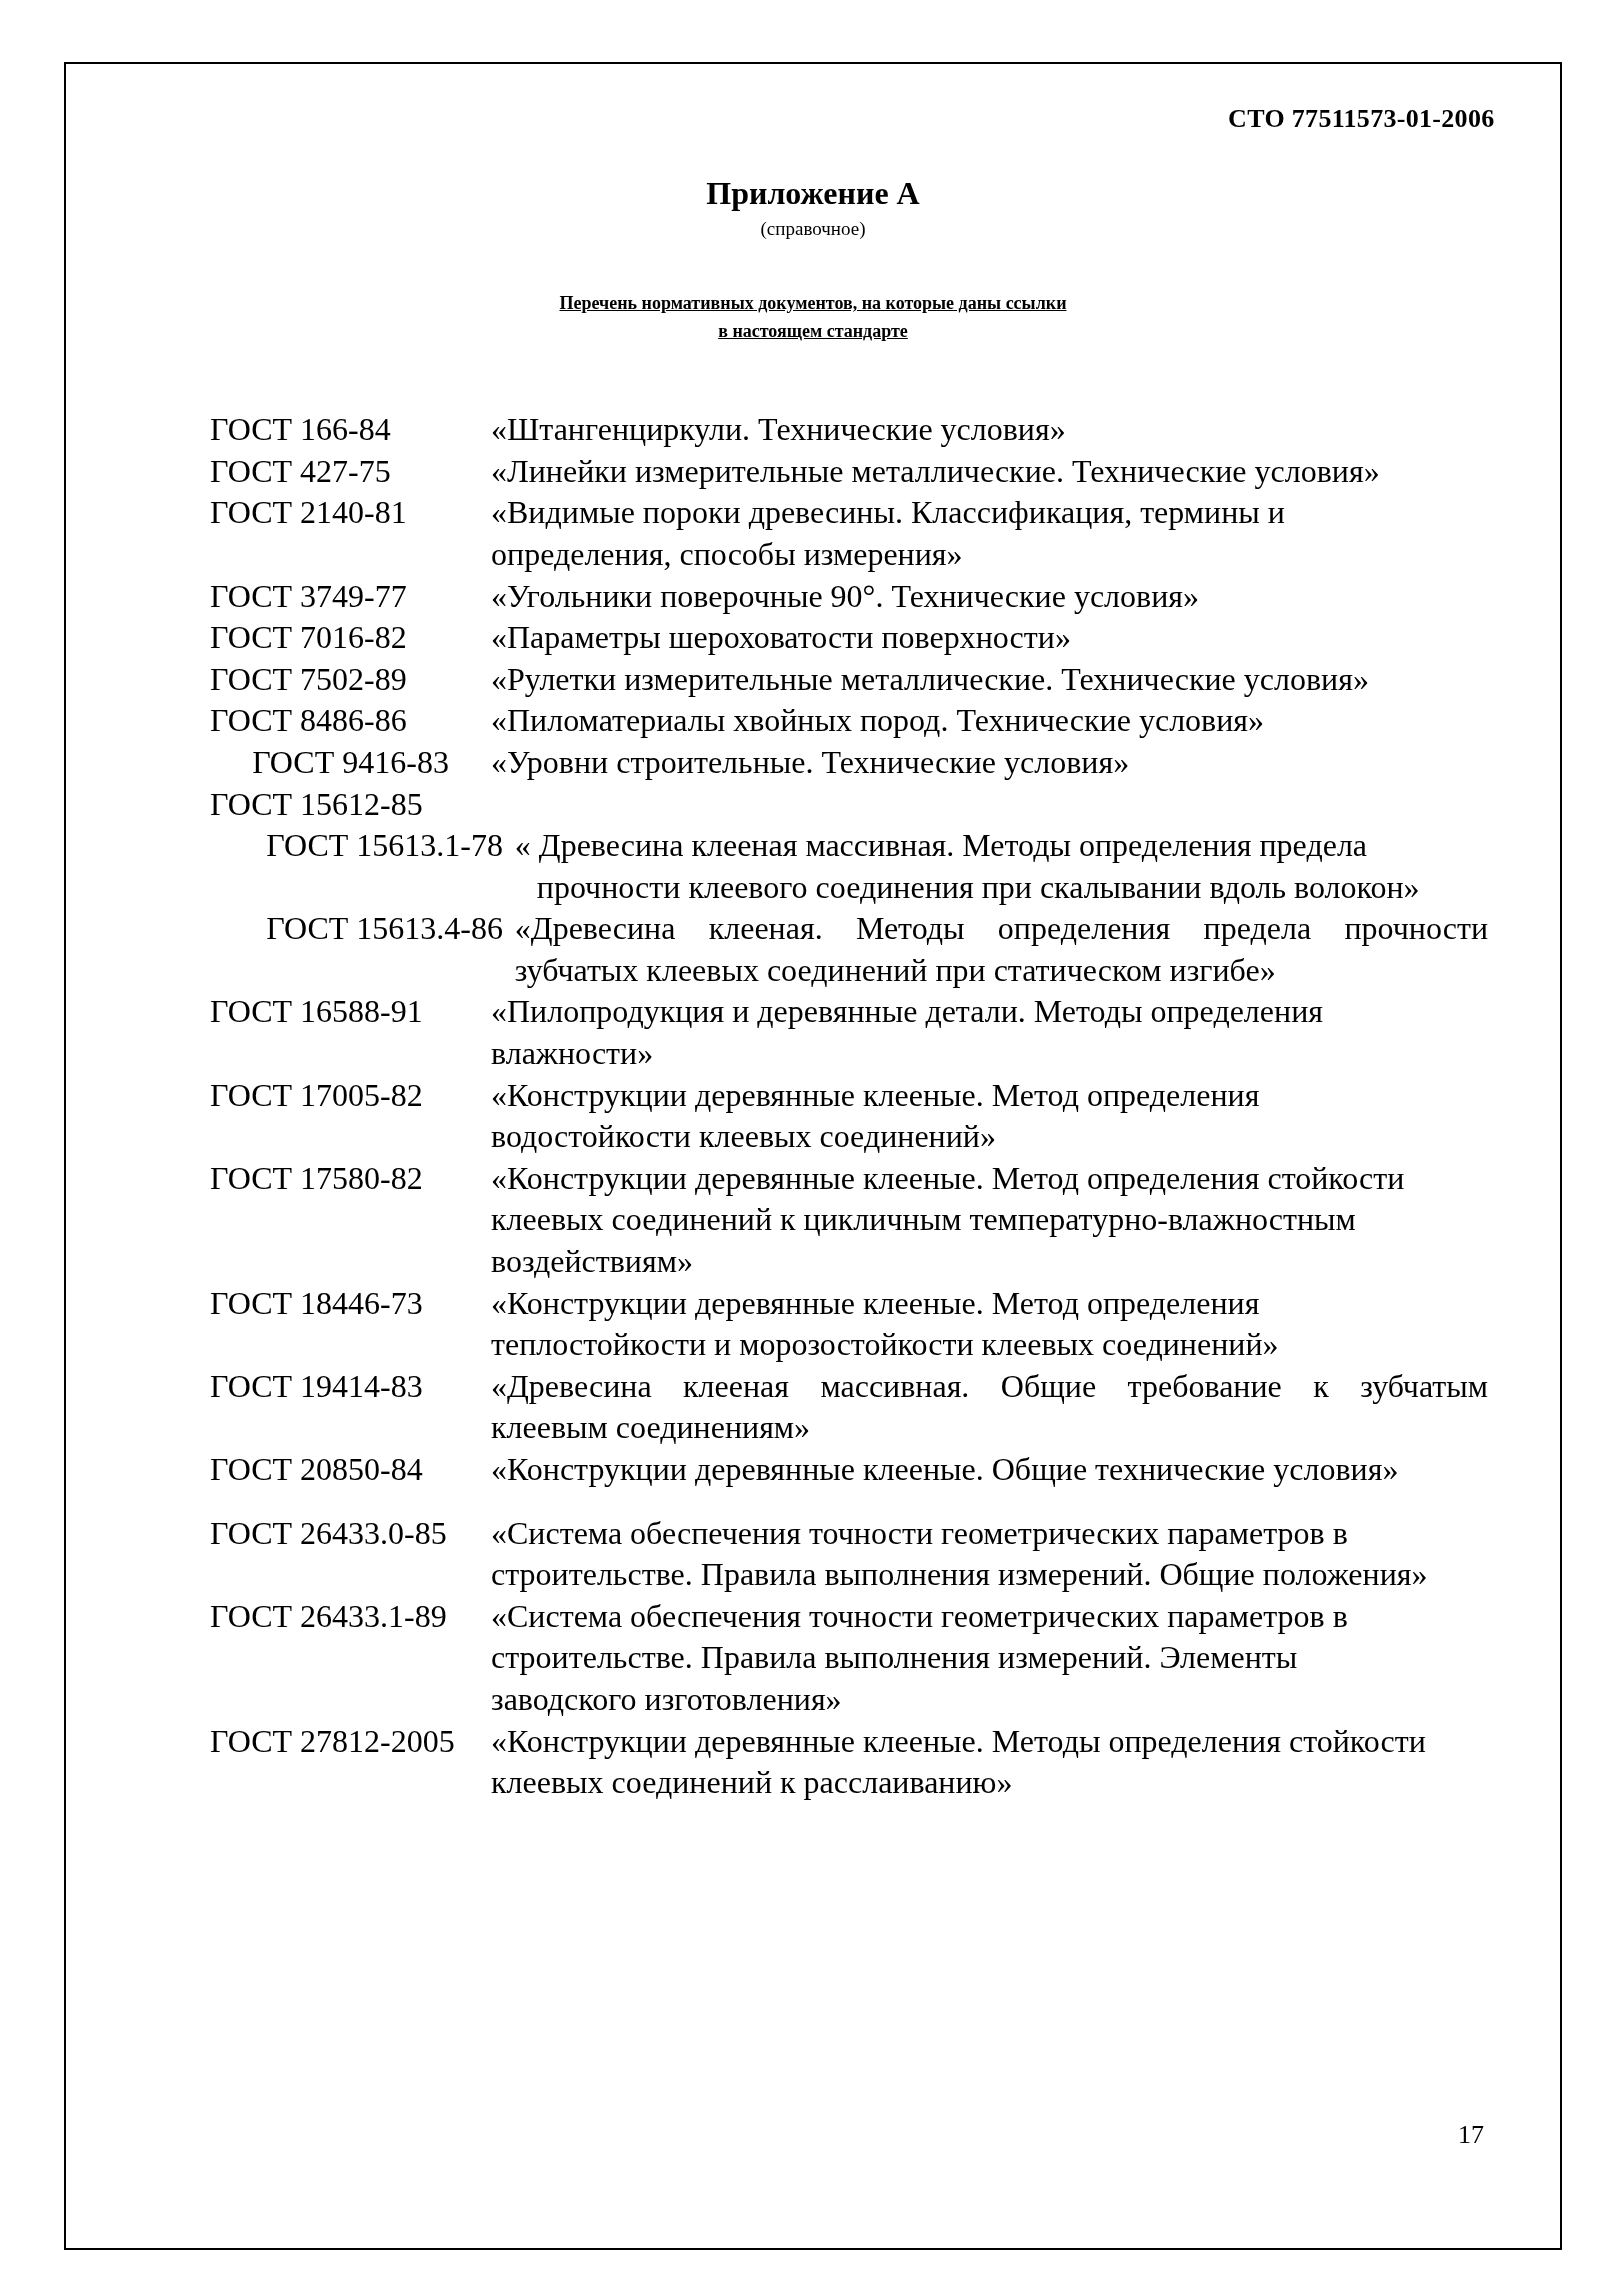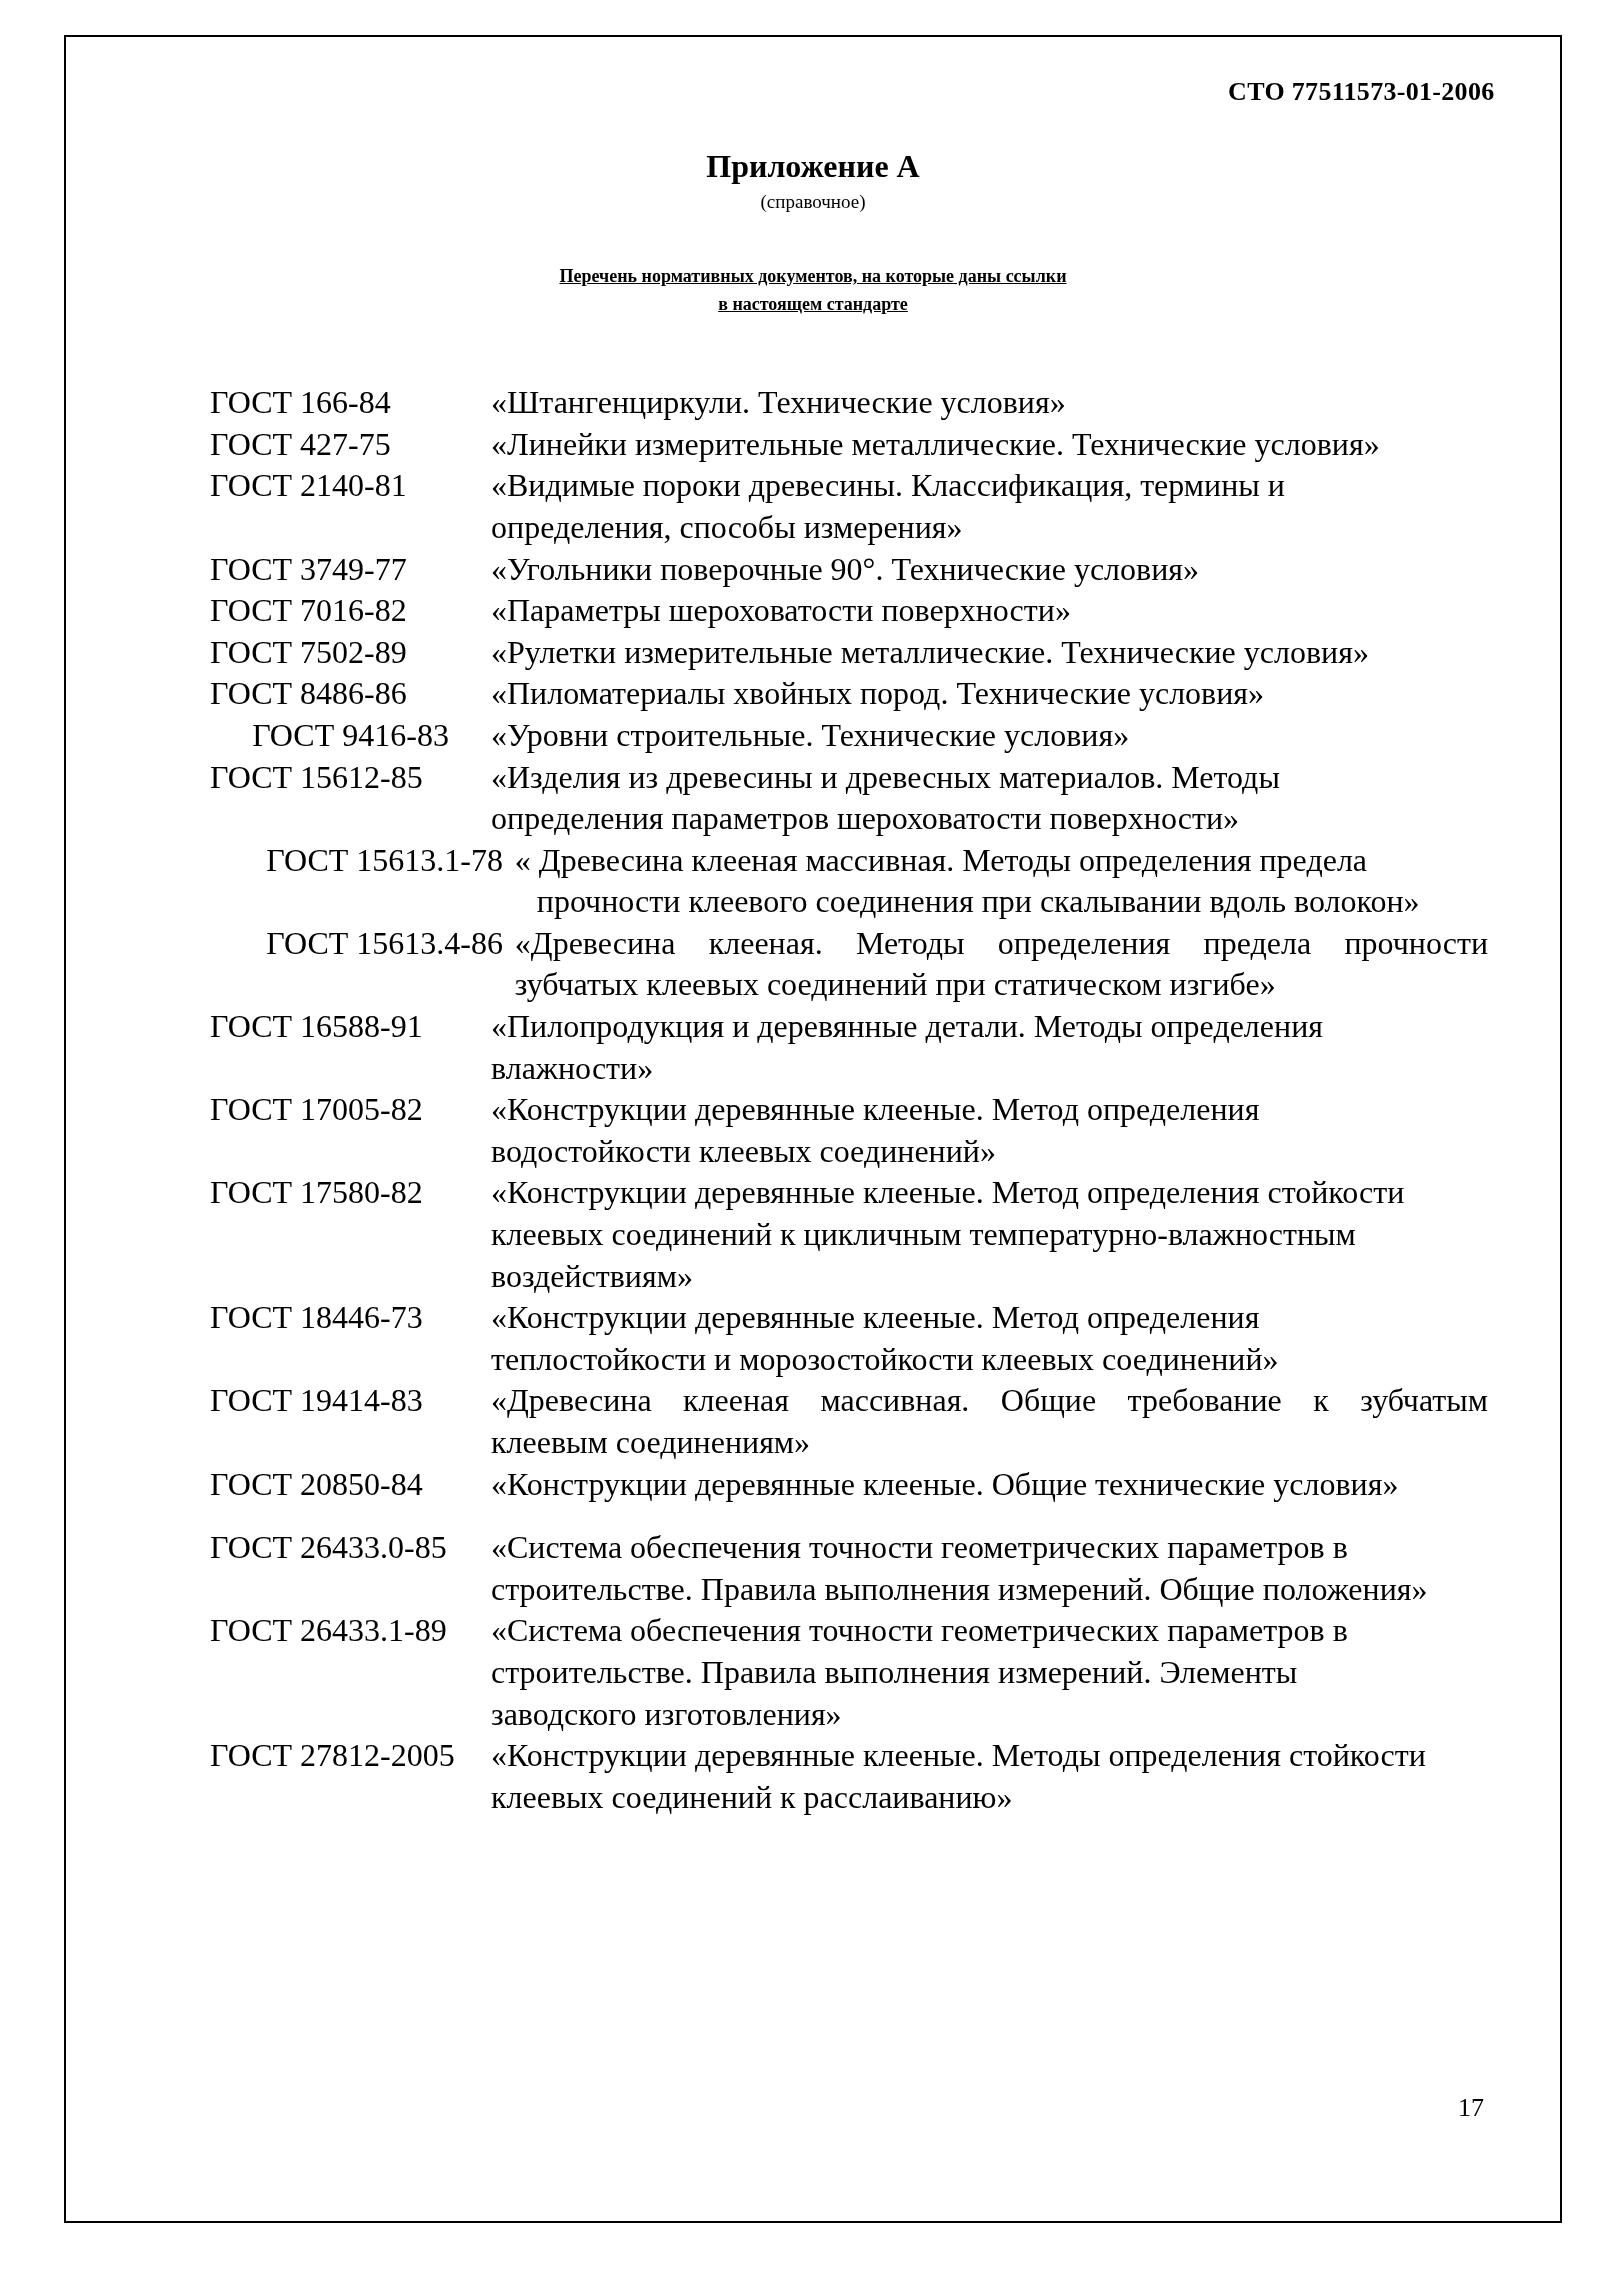--- a/index.html
+++ b/index.html
@@ -14,21 +14,21 @@
     background: #ffffff;
     font-family: "Liberation Serif", serif;
     color: #000000;
     box-sizing: border-box;
     overflow: hidden;
   }
   
   .frame {
     position: absolute;
     left: 64px;
-    top: 35px;
+    top: 62px;
     width: 1498px;
     height: 2188px;
     border: 2.6px solid #000000;
     box-sizing: border-box;
   }
   .content {
     position: absolute;
     left: 0;
     top: 0;
     right: 0;
@@ -186,24 +186,20 @@
 
         <div class="entry">
           <div class="code c-center">ГОСТ  9416-83</div>
           <div class="title">
             <span class="ln">«Уровни строительные. Технические условия»</span>
           </div>
         </div>
 
         <div class="entry">
           <div class="code">ГОСТ 15612-85</div>
-          <div class="title">
-            <span class="ln">«Изделия из древесины и древесных материалов. Методы</span>
-            <span class="ln">определения параметров шероховатости поверхности»</span>
-          </div>
         </div>
 
         <div class="entry">
           <div class="code c-right">ГОСТ  15613.1-78</div>
           <div class="title">
             <span class="ln">« Древесина клееная массивная. Методы определения предела</span>
             <span class="ln ind">прочности клеевого соединения при скалывании вдоль волокон»</span>
           </div>
         </div>
 

